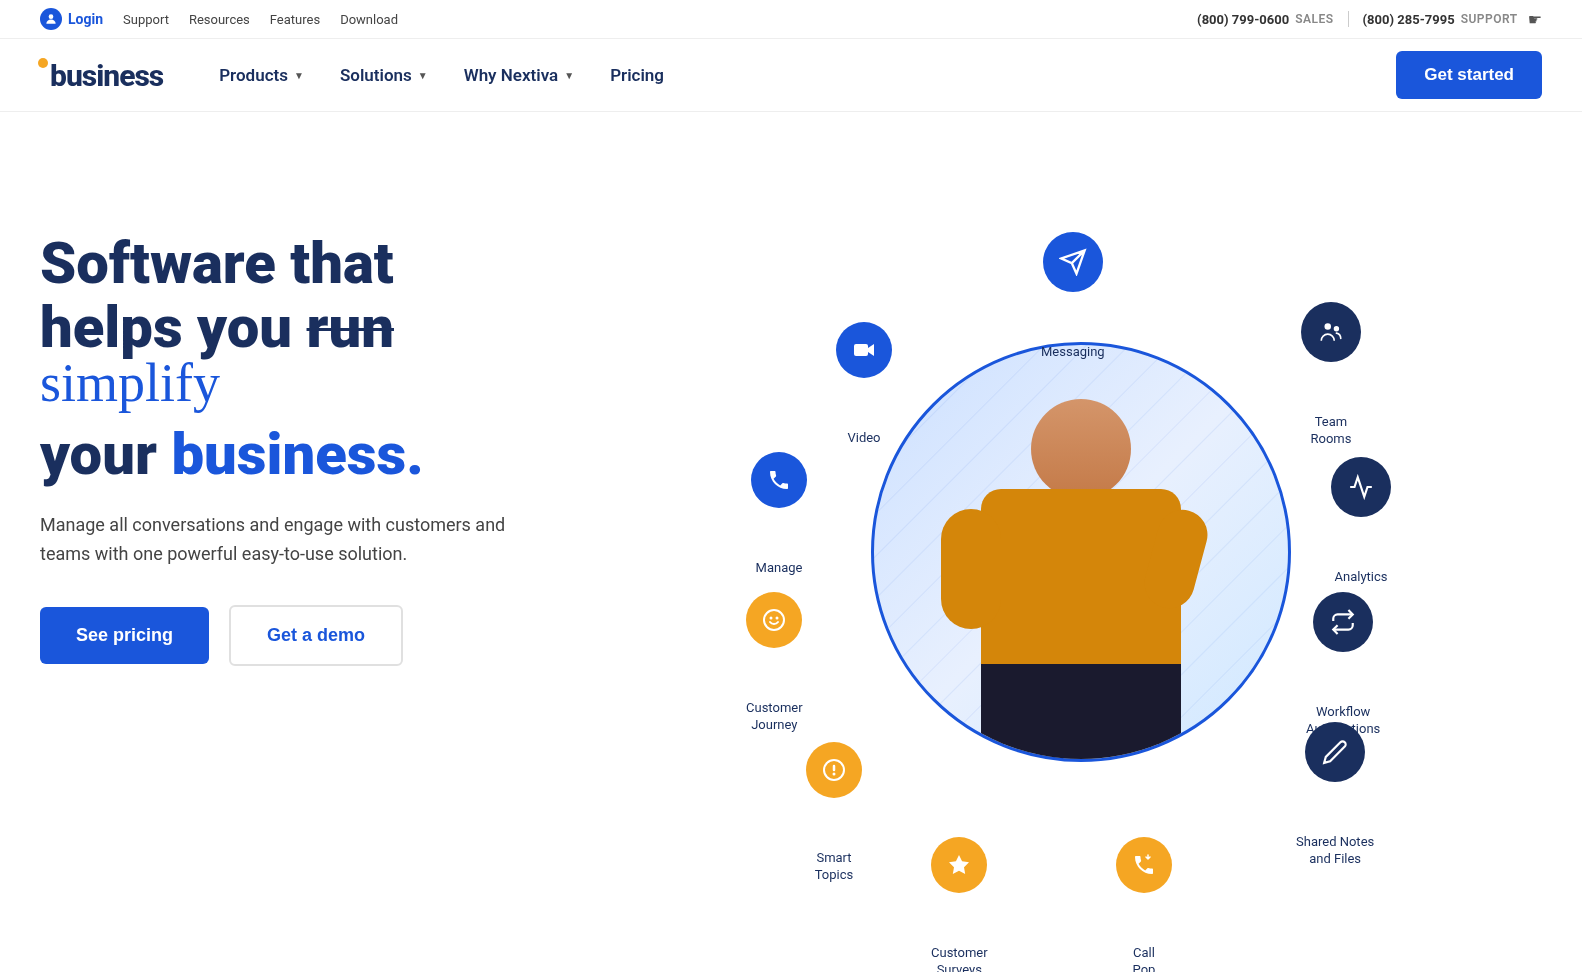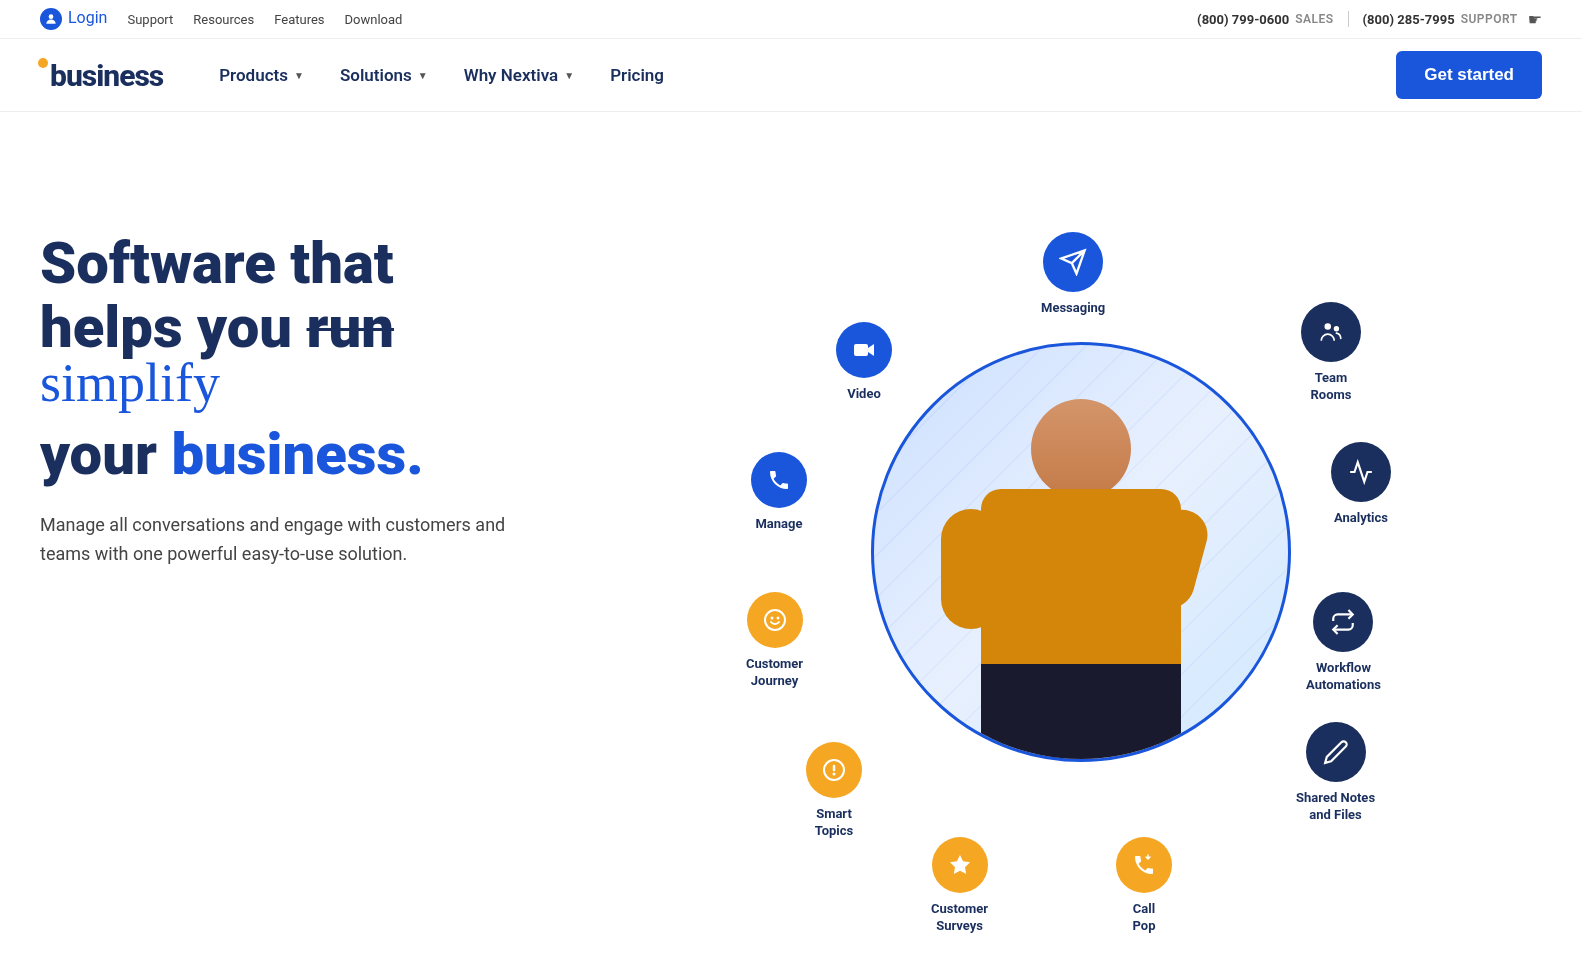--- a/index.html
+++ b/index.html
@@ -29,26 +29,26 @@
       color: #333;
     }
     .top-bar-phone .divider {
       width: 1px;
       height: 16px;
       background: #ccc;
       margin: 0 8px;
     }
     .login-btn {
       display: flex;
-      align-items: flex-start;
+      align-items: center;
       gap: 6px;
       color: #1a56db;
-      font-weight: 400;
-      cursor: pointer;
-      font-size: 16px;
+      font-weight: 700;
+      cursor: pointer;
+      font-size: 14px;
     }
     .login-icon {
       width: 22px;
       height: 22px;
       background: #1a56db;
       border-radius: 50%;
       display: flex;
       align-items: center;
       justify-content: center;
       color: white;
@@ -216,24 +216,25 @@
       align-items: center;
       justify-content: center;
       color: white;
       font-size: 22px;
     }
     .bubble-icon.blue { background: #1a56db; }
     .bubble-icon.yellow { background: #f5a623; }
     .bubble-icon.dark-blue { background: #1a2f5e; }
     .bubble-label {
       font-size: 13px;
-      font-weight: 700;
+      font-weight: 400;
       color: #1a2f5e;
       text-align: center;
       line-height: 1.3;
+      margin-top: 44px;
     }
 
     
     
     .diagram-wrapper {
       position: relative;
       width: 700px;
       height: 700px;
     }
     .center-circle {
@@ -327,20 +328,24 @@
 
 <section class="hero">
   <div class="hero-content">
     <h1 class="hero-title">
       <span>Software that</span><br>
       <span>helps you <span class="run-word">run</span></span><br>
       <span class="simplify-word" style="font-family:'Brush Script MT',cursive;color:#1a56db;font-size:54px;font-weight:400;position:relative;top:-10px;">simplify</span><br>
       <span>your <span class="business-word">business.</span></span>
     </h1>
     <p class="hero-subtitle">Manage all conversations and engage with customers and teams with one powerful easy-to-use solution.</p>
+    <div class="hero-buttons">
+      <button class="see-pricing-btn">See pricing</button>
+      <button class="get-demo-btn">Get a demo</button>
+    </div>
   </div>
 
   <div class="hero-diagram">
     <div class="diagram-wrapper">
 
       <div class="center-circle">
 
         <svg class="orbit-svg" viewBox="0 0 500 500">
           <defs>
             <path id="topArc" d="M 60,250 A 190,190 0 0,1 440,250"></path>
@@ -462,21 +467,21 @@
           <svg width="26" height="26" viewBox="0 0 24 24" fill="white">
               <circle cx="9" cy="7" r="3"></circle>
               <circle cx="17" cy="9" r="2.5"></circle>
               <path d="M3 20c0-3.3 2.7-6 6-6s6 2.7 6 6" stroke="white" stroke-width="1.5" fill="none"></path>
               <path d="M17 13c2.2.5 4 2.5 4 5" stroke="white" stroke-width="1.5" fill="none" stroke-linecap="round"></path>
             </svg>
         </div>
         <span class="bubble-label">Team<br>Rooms</span>
       </div>
 
-      <div class="feature-bubble" style="position:absolute;top:240px;left:600px;">
+      <div class="feature-bubble" style="position:absolute;top:255px;left:600px;">
         <div class="bubble-icon dark-blue" style="width:60px;height:60px;">
           <svg width="26" height="26" viewBox="0 0 24 24" fill="none" stroke="white" stroke-width="2">
               <polyline points="22 12 18 12 15 21 9 3 6 12 2 12"></polyline>
             </svg>
         </div>
         <span class="bubble-label">Analytics</span>
       </div>
 
       <div class="feature-bubble" style="position:absolute;top:390px;left:575px;">
         <div class="bubble-icon dark-blue" style="width:60px;height:60px;">

